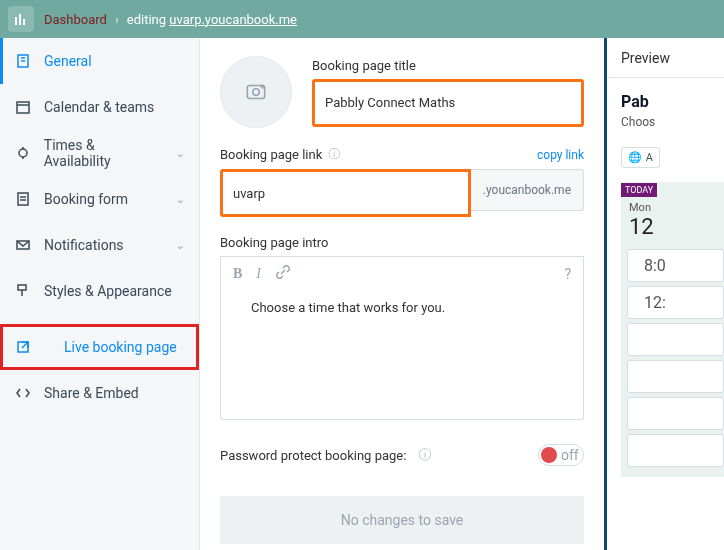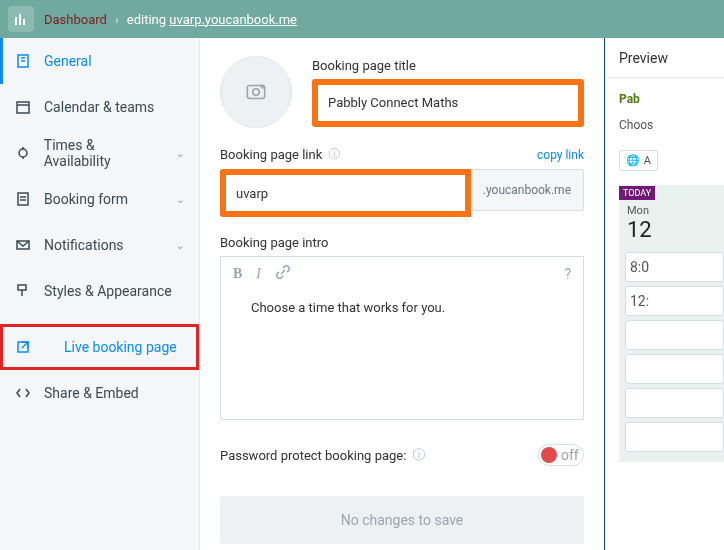--- a/index.html
+++ b/index.html
@@ -18,42 +18,42 @@
   .side-item.link { color:#0d8cf0;gap:32px; }
   .highlight { outline: 3px solid #e02424; outline-offset: -3px; }
   .icon { width:18px; display:flex; justify-content:center; color:inherit;}
   .main { flex:1; padding:18px 20px; overflow:hidden; }
   .row1 { display:flex; gap:20px; align-items:center; margin-bottom:18px;}
   .avatar-ph { width:72px; height:72px; border-radius:50%; background:#eef1f4; display:flex; align-items:center; justify-content:center; color:#9aa5af; border:1px solid #e3e7eb;}
   .field { flex:1; }
   .label { font-size:13px; color:#333; margin-bottom:6px; display:flex; align-items:center; gap:6px;}
   .label .help { color:#b8c2cb; font-size:12px;}
   .copy { margin-left:auto; color:#0d8cf0; font-size:12px; cursor:pointer;}
-  .inp { width:100%; height:48px; border:6px solid #f97316; border-radius:3px; padding:0 10px; font-size:13px; color:#333;}
+  .inp { width:100%; height:48px; border:3px solid #f97316; border-radius:3px; padding:0 10px; font-size:13px; color:#333;}
   .linkrow { display:flex; }
   .linkrow .inp { border-top-right-radius:0; border-bottom-right-radius:0;}
   .suffix { height:42px; display:flex; align-items:center; padding:0 12px; background:#f4f6f8; border:1px solid #d6dde3; border-left:none; font-size:12px; color:#6b7785; border-radius:0 3px 3px 0;}
   .toolbar { height:34px; border:1px solid #d6dde3; border-bottom:none; display:flex; align-items:center; gap:14px; padding:0 12px; color:#9aa5af; font-size:14px; background:#fff;}
   .toolbar .tb-help{ margin-left:auto;}
   .ta { width:100%; height:130px; border:1px solid #d6dde3; border-top:none; border-radius:0 0 3px 3px; padding:10px 30px; font-size:13px; color:#333; resize:none; outline:none;}
-  .pwrow { display:flex; align-items:center; font-size:13px; color:#333; margin-top:20px; gap:6px;}
+  .pwrow { display:flex; align-items:center; font-size:13px; color:#333; margin-top:20px; gap:12px;}
   .toggle { margin-left:auto; width:46px; height:22px; border:1px solid #d6dde3; border-radius:11px; display:flex; align-items:center; padding:2px; gap:4px; cursor:pointer;}
   .knob { width:16px; height:16px; border-radius:50%; background:#e14b4b;}
   .toggle .state { font-size:14px; color:#9aa5af;}
   .savebar { margin-top:30px; height:48px; background:#eef1f4; display:flex; align-items:center; justify-content:center; color:#9aa5af; font-size:14px; border-radius:2px;}
-  .preview { width:120px; border-left:1px solid #0c4a6e; }
+  .preview { width:120px; border-left:3px solid #0c4a6e; }
   .prev-hdr { height:40px; border-bottom:1px solid #e3e7eb; display:flex; align-items:center; padding:0 14px; font-size:14px; color:#333; background:#fff;}
   .prev-body { padding:14px 0 0 14px; font-size:12px; color:#555;}
-  .prev-title { font-weight:700; font-size:12px; color:#4d7c0f; margin-bottom:12px;}
+  .prev-title { font-weight:700; font-size:16px; color:#0f172a; margin-bottom:4px;}
   .langpill { margin-top:18px; display:inline-flex; align-items:center; gap:4px; border:1px solid #d6dde3; border-radius:3px; padding:3px 6px; font-size:11px; color:#555;}
   .cal { margin-top:14px; background:#eaf2ef; padding:0 0 10px 0; }
   .today { background:#701a75; color:#fff; font-size:9px; padding:2px 4px; display:inline-block;}
   .day { font-size:11px; color:#555; padding:4px 0 0 8px;}
   .date { font-size:22px; color:#222; padding:0 0 6px 8px;}
-  .slot { background:#fff; border:1px solid #d6dde3; border-radius:3px; margin:4px 0 0 6px; padding:6px 4px; font-size:14px; color:#555;}
+  .slot { background:#fff; border:1px solid #d6dde3; border-radius:3px; margin:4px 0 0 6px; padding:6px 16px; font-size:16px; color:#555;}
 </style>
 </head>
 <body>
 
 <div class="topbar">
   <div class="logo">
     <svg width="16" height="16" viewBox="0 0 16 16">
         <rect x="2" y="6" width="2" height="8" fill="#fff"></rect>
         <rect x="6" y="3" width="2" height="11" fill="#fff"></rect>
         <rect x="10" y="8" width="2" height="6" fill="#fff"></rect>

